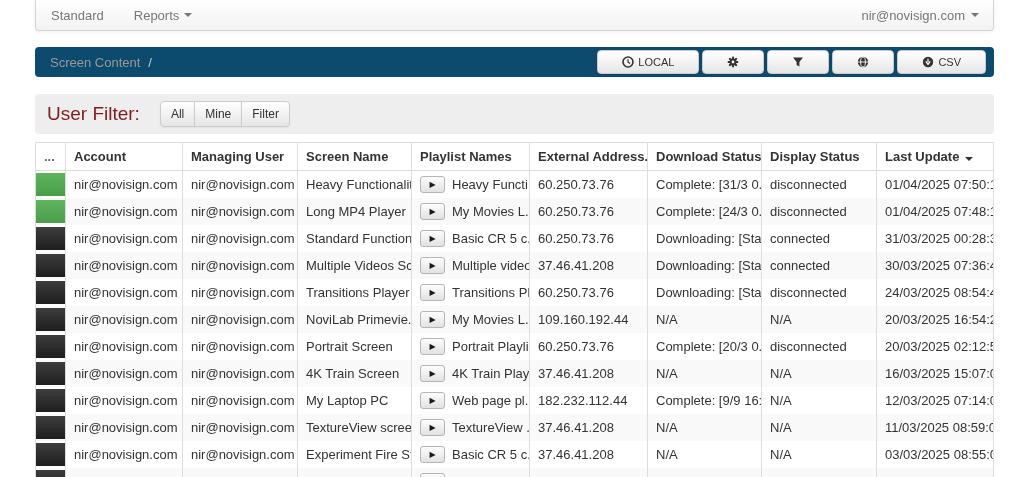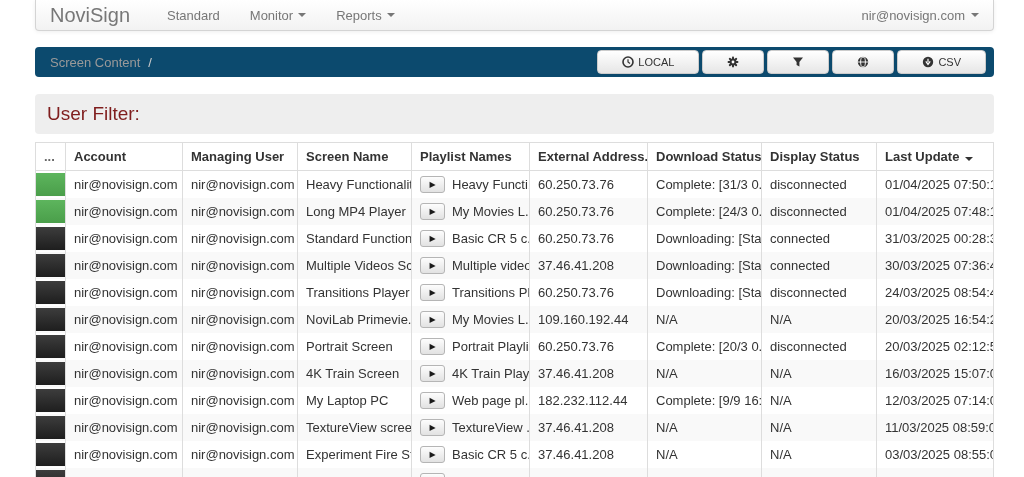--- a/index.html
+++ b/index.html
@@ -66,27 +66,22 @@
   .sort-caret { width:0; height:0; border-left:4px solid transparent;
     border-right:4px solid transparent; border-top:4px solid #333;
     display:inline-block; margin-left:6px; }
 </style>
 </head>
 <body>
 
 <div class="page">
 
   <div class="navbar">
-    <div class="brand">NoviSign</div>
     <div class="nav-item">
       <span>Standard</span>
-    </div>
-    <div class="nav-item">
-      <span>Monitor</span>
-      <span class="caret"></span>
     </div>
     <div class="nav-item">
       <span>Reports</span>
       <span class="caret"></span>
     </div>
     <div class="user-menu">
       <span>nir@novisign.com</span>
       <span class="caret"></span>
     </div>
   </div>
@@ -143,20 +138,25 @@
               <path d="M6 2.8 v3.4 M3.8 5.4 L6 8.4 L8.2 5.4" stroke="#fff" stroke-width="1.2" fill="none"></path>
             </svg>
         </span>
         <span>CSV</span>
       </button>
     </div>
   </div>
 
   <div class="filterbar">
     <span class="filter-label">User Filter:</span>
+    <div class="btn-group">
+      <button class="btn">All</button>
+      <button class="btn">Mine</button>
+      <button class="btn">Filter</button>
+    </div>
   </div>
 
   <div class="grid-wrap">
     <table class="grid">
       <colgroup>
         <col style="width:30px">
           <col style="width:117px">
           <col style="width:115px">
         <col style="width:114px">
           <col style="width:118px">

